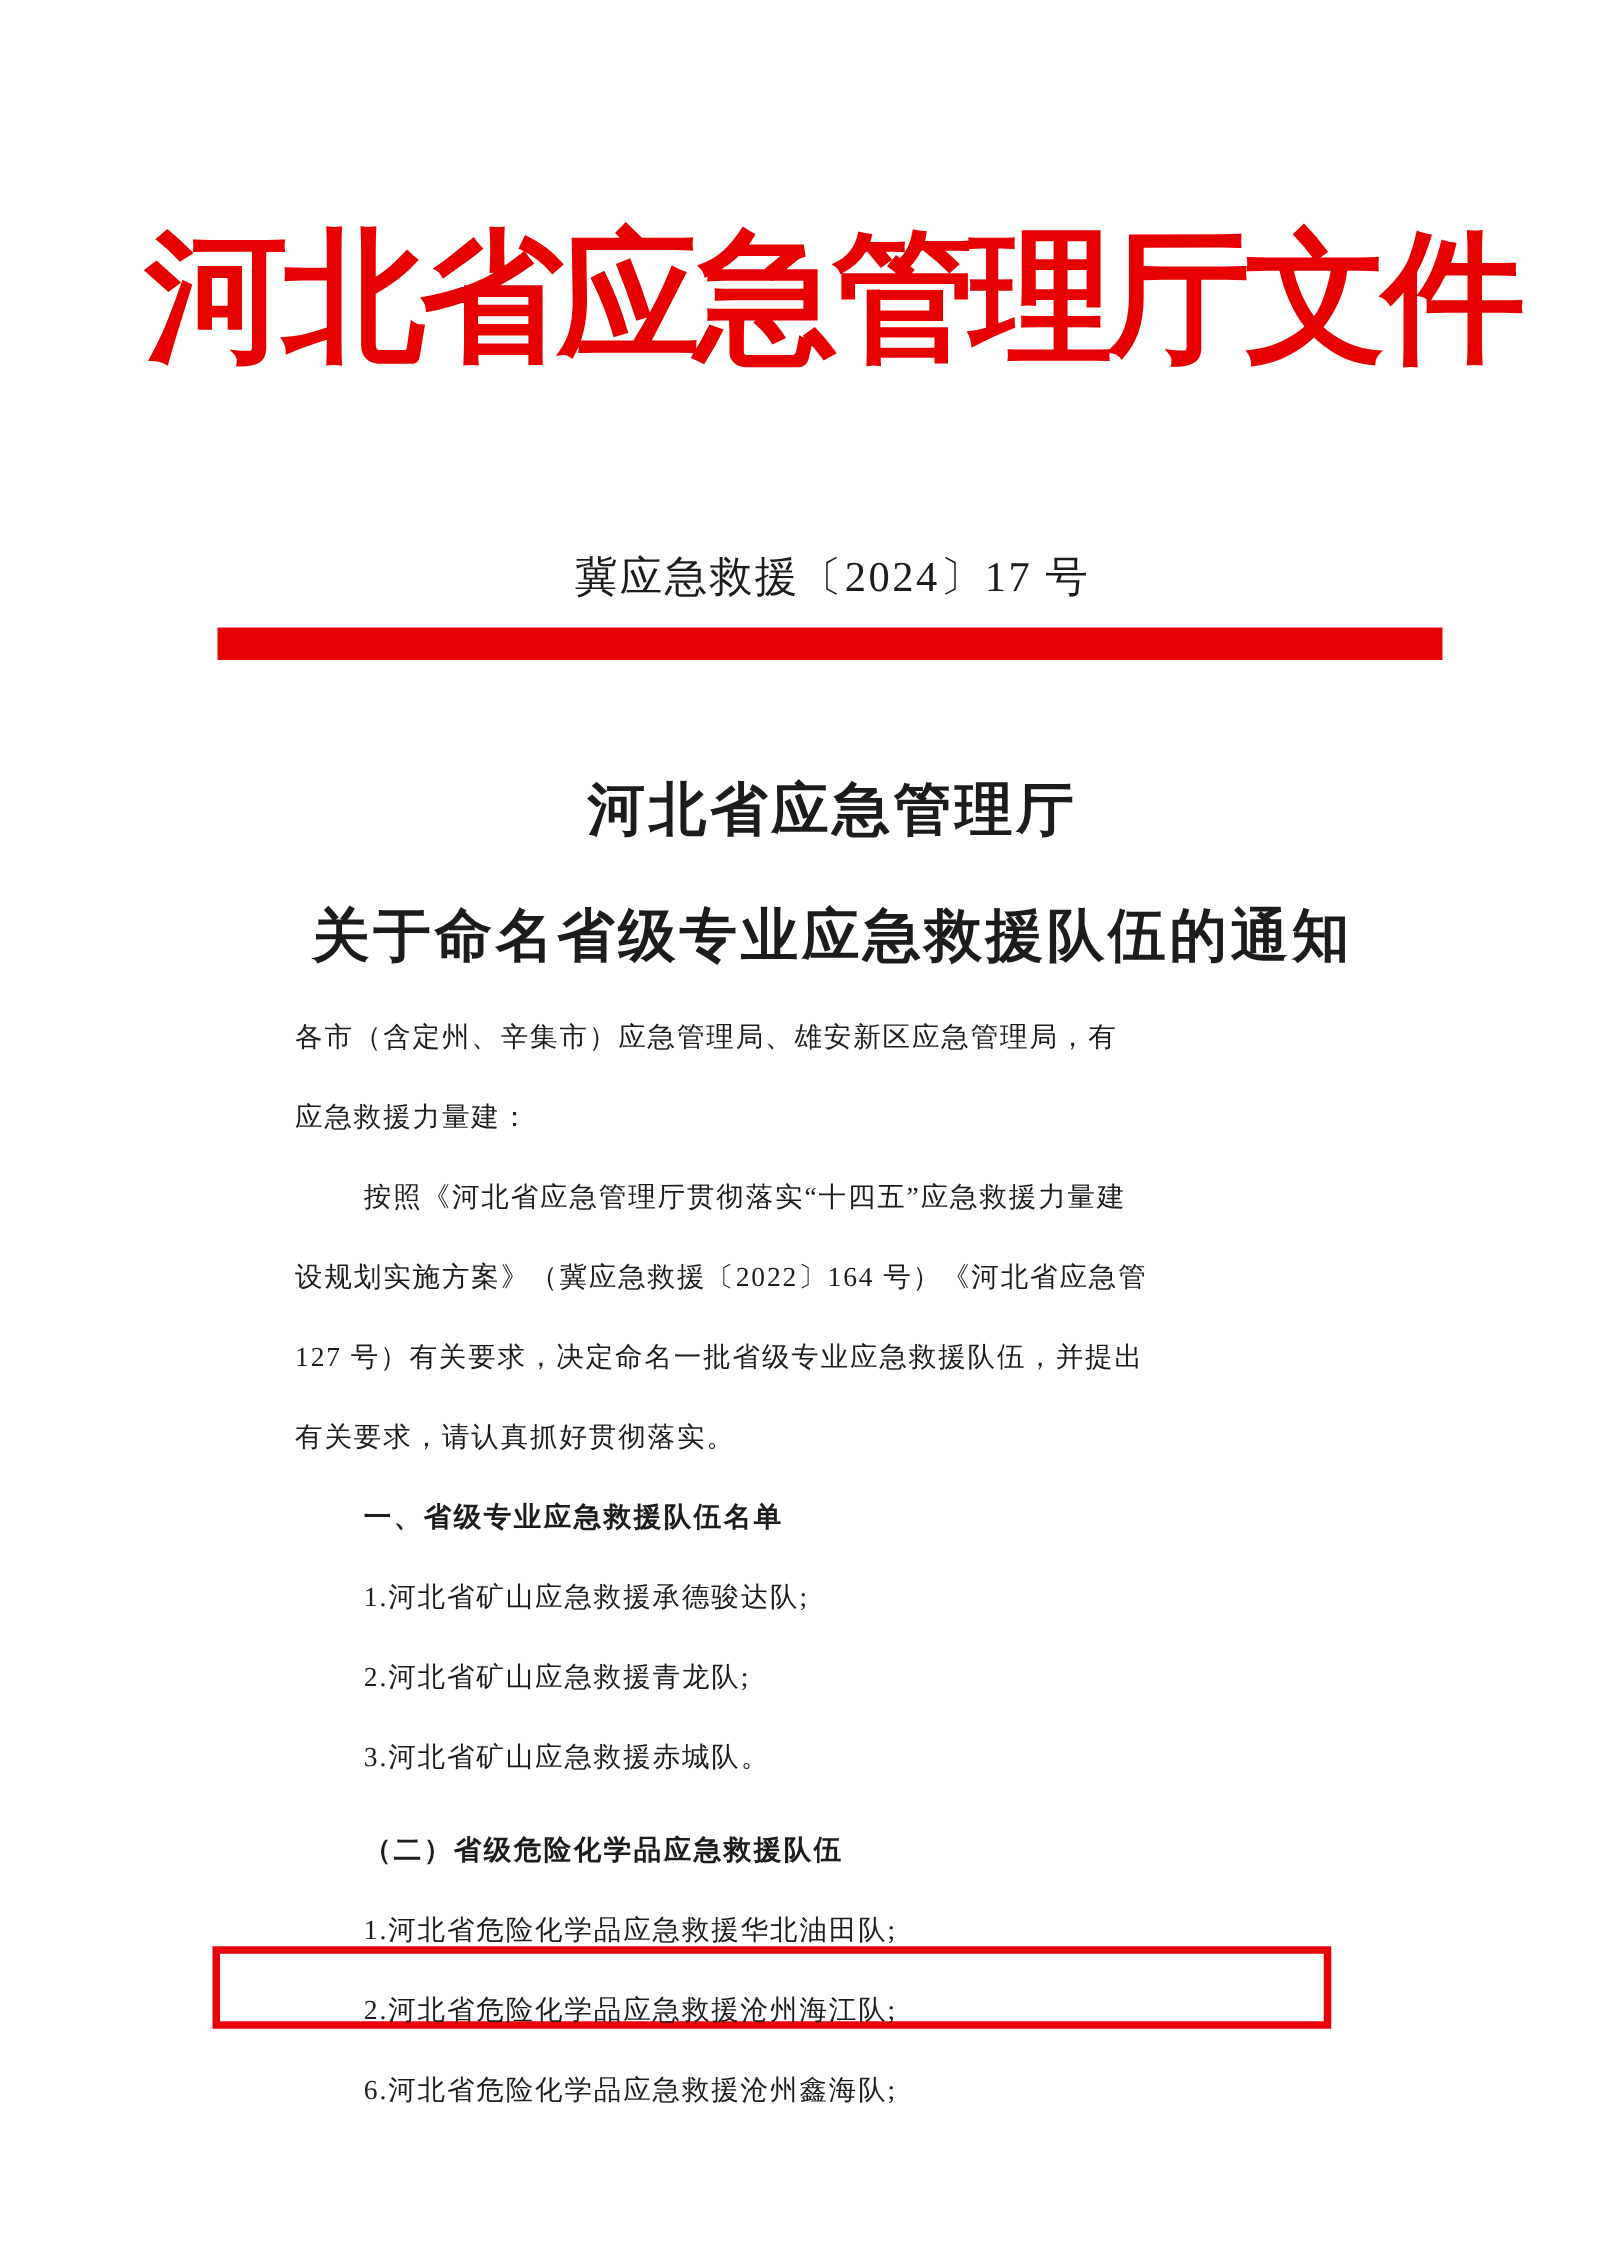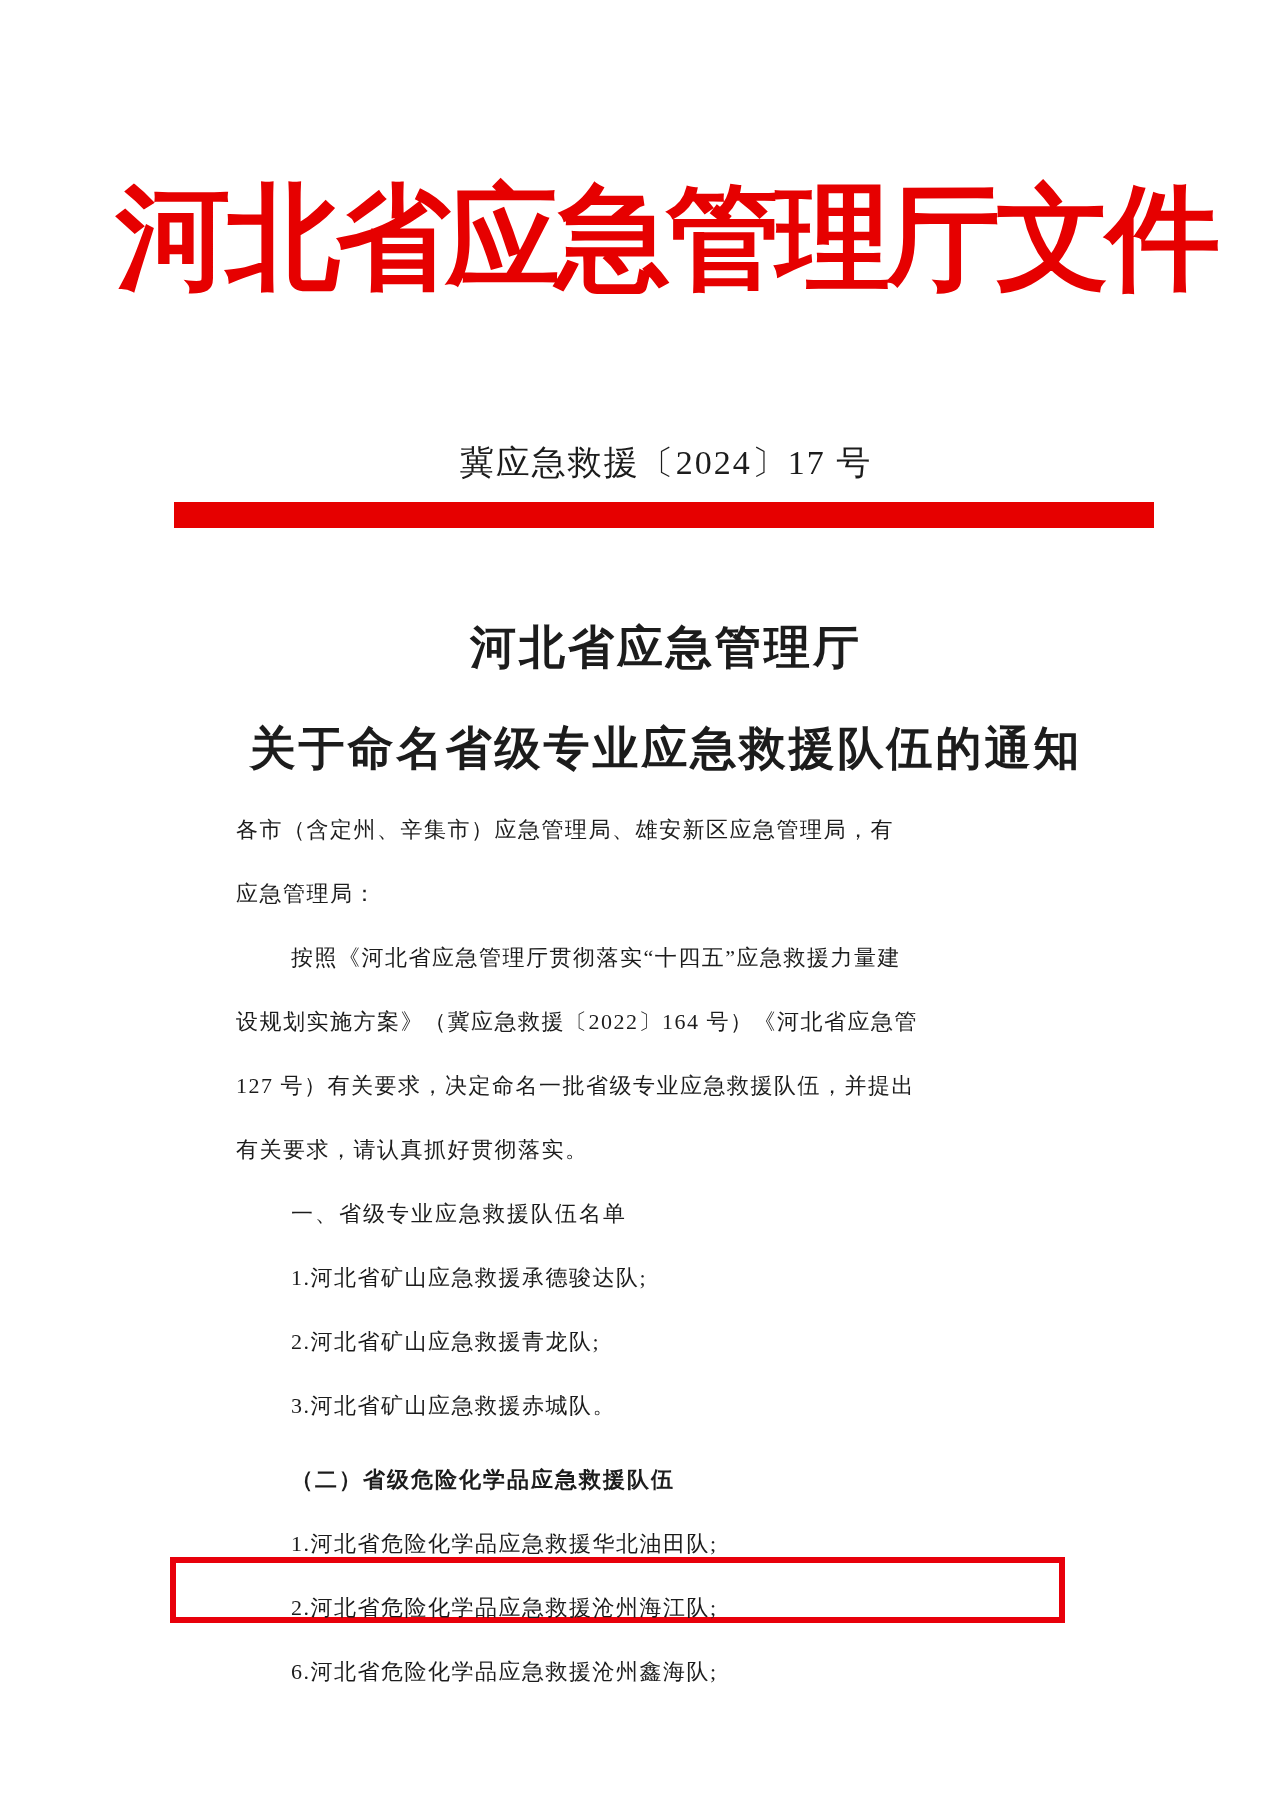--- a/index.html
+++ b/index.html
@@ -71,21 +71,21 @@
   }
   .line {
     position: relative;
     line-height: 64px;
     height: 64px;
     white-space: nowrap;
   }
   .line.indent { padding-left: 68px; }
   .line.heading-sans {
     font-family: "Liberation Sans", "DejaVu Sans", sans-serif;
-    font-weight: normal;
+    font-weight: bold;
     letter-spacing: 2px;
   }
   .line.heading-kai {
     font-weight: bold;
     margin-top: 10px;
     letter-spacing: 2px;
   }
   .highlight-box {
     position: absolute;
     left: -40px;
@@ -112,21 +112,21 @@
     <div>河北省应急管理厅</div>
     <div>关于命名省级专业应急救援队伍的通知</div>
   </div>
 
   <div class="body-lines" id="body-lines">
   <div class="line normal">
     <span class="line-text">各市（含定州、辛集市）应急管理局、雄安新区应急管理局，有</span>
   </div>
 
   <div class="line normal">
-    <span class="line-text">应急管理局：</span>
+    <span class="line-text">应急救援力量建：</span>
   </div>
 
   <div class="line normal indent">
     <span class="line-text">按照《河北省应急管理厅贯彻落实“十四五”应急救援力量建</span>
   </div>
 
   <div class="line normal">
     <span class="line-text">设规划实施方案》（冀应急救援〔2022〕164 号）《河北省应急管</span>
   </div>
 

